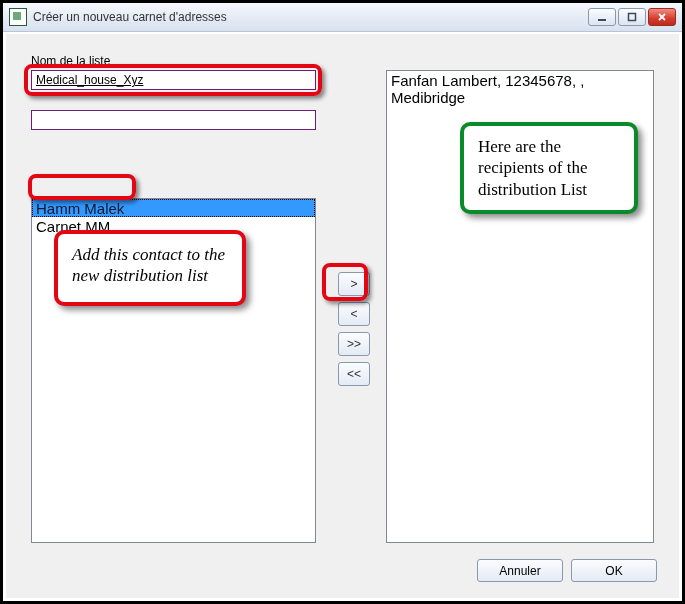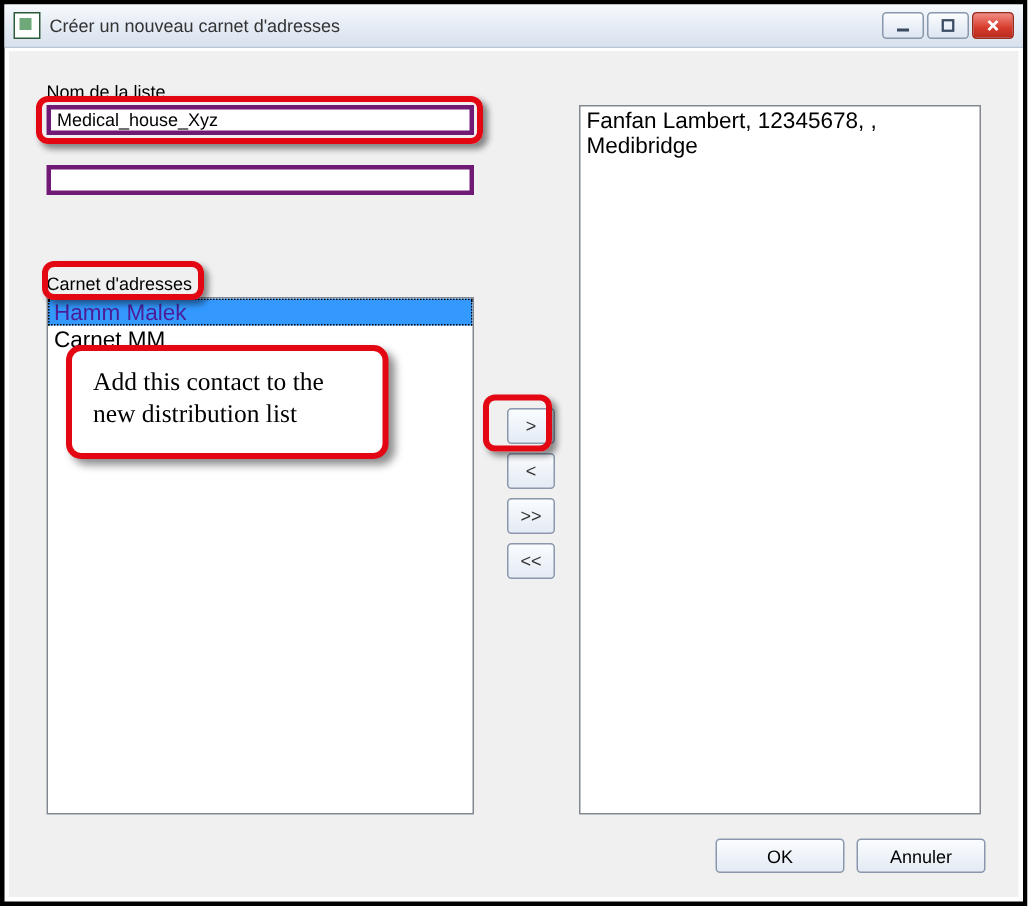--- a/index.html
+++ b/index.html
@@ -67,50 +67,50 @@
   }
 
   
   .content {
     position:absolute; left:25px; top:20px; right:25px; bottom:55px;
   }
 
   .label { color:#000; margin-bottom:2px; }
 
   .textbox {
-    background:#fff; border:3px solid #701a75;
+    background:#fff; border:1px solid #701a75;
     height:20px; padding:1px 4px; box-sizing:border-box;
     font-family:inherit; font-size:12px;
     display:flex; align-items:center;
   }
   .listbox {
     background:#fff; border:1px solid #828790;
     box-sizing:border-box;
     overflow:hidden;
     position:relative;
   }
 
   
   .left-col {
     position:absolute; left:0; top:0; width:285px; bottom:0;
   }
-  .left-col .name-box   { margin-bottom:20px; }
+  .left-col .name-box   { margin-bottom:20px;text-decoration:underline; }
   .left-col .filter-box { margin-bottom:8px; }
 
   .addressbook {
     position:absolute; left:0; right:0; top:128px; bottom:0;
   }
   .addressbook .listbox { position:absolute; left:0; right:0; top:16px; bottom:0; }
 
   .list-item {
     padding:1px 4px; height:16px; display:flex; align-items:flex-start;
     font-size:15px;
   }
   .list-item.selected {
-    background:#3399ff; color:#4c1d95;
+    background:#3399ff; color:#0f172a;
     outline:1px dotted #000;
     outline-offset:-1px;
   }
 
   
   .mid-col {
     position:absolute; left:304px; width:38px; top:218px;
     display:flex; flex-direction:column; gap:6px; align-items:center;
   }
   .arrow-btn {
@@ -219,21 +219,20 @@
           </div>
         </div>
 
         <div class="filter-box">
           <div class="textbox">
             <span></span>
           </div>
         </div>
 
         <div class="addressbook">
-          <div class="label">Carnet d'adresses</div>
           <div class="listbox">
             <div class="list-item selected">
               <span>Hamm Malek</span>
             </div>
             <div class="list-item">
               <span>Carnet MM</span>
             </div>
           </div>
         </div>
       </div>
@@ -249,29 +248,32 @@
         <div class="listbox">
           <div class="list-item">
             <span>Fanfan Lambert, 12345678, , Medibridge</span>
           </div>
         </div>
       </div>
 
     </div>
 
     <div class="button-row">
+      <button class="push-btn">Annuler</button>
       <button class="push-btn">OK</button>
-      <button class="push-btn">Annuler</button>
     </div>
 
     <div class="anno-red" style="left:18px; top:30px; width:298px; height:32px;"></div>
 
     <div class="anno-red" style="left:22px; top:140px; width:108px; height:26px;"></div>
 
     <div class="anno-red" style="left:316px; top:229px; width:46px; height:38px;"></div>
 
-    <div class="callout-red" style="left:38px; top:196px; width:215px; height:76px;">
+    <div class="callout-red" style="left:48px; top:196px; width:192px; height:76px;font-style:italic;">
       <span>Add this contact to the new distribution list</span>
     </div>
 
+    <div class="callout-green" style="left:454px; top:88px; width:178px; height:92px;">
+      <span>Here are the recipients of the distribution List</span>
+    </div>
 
   </div>
 </div>
 
 </body></html>

